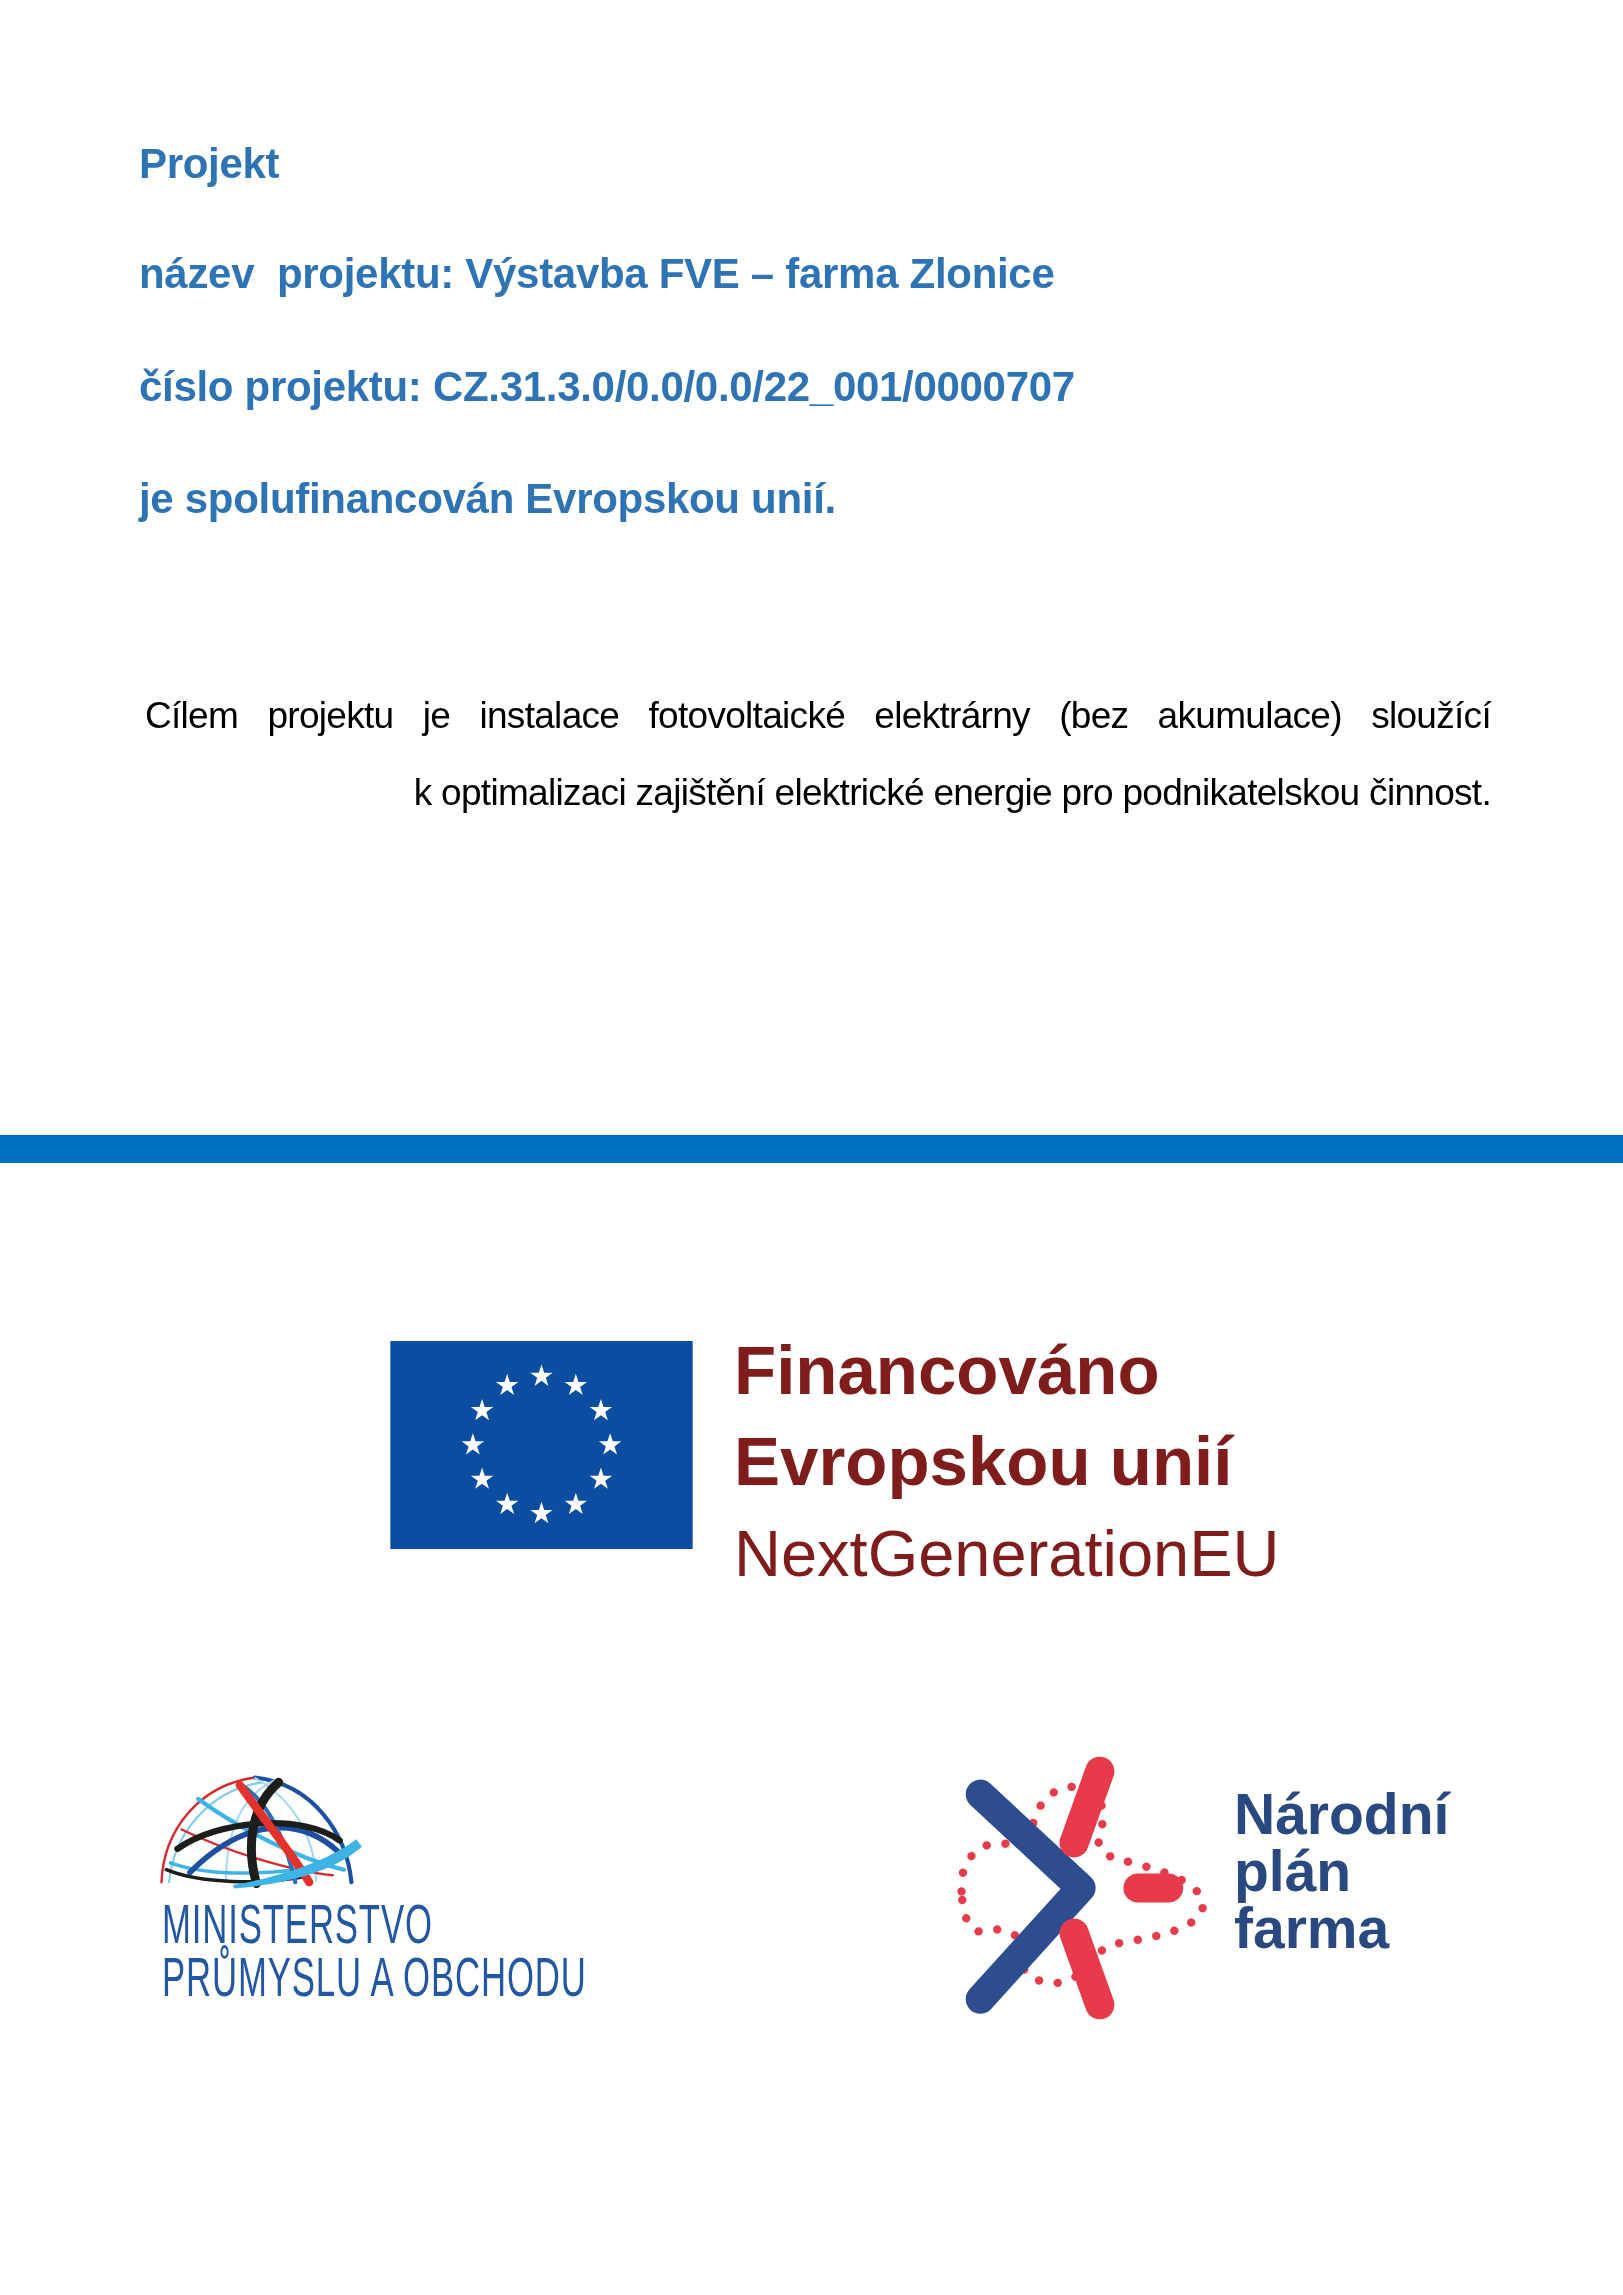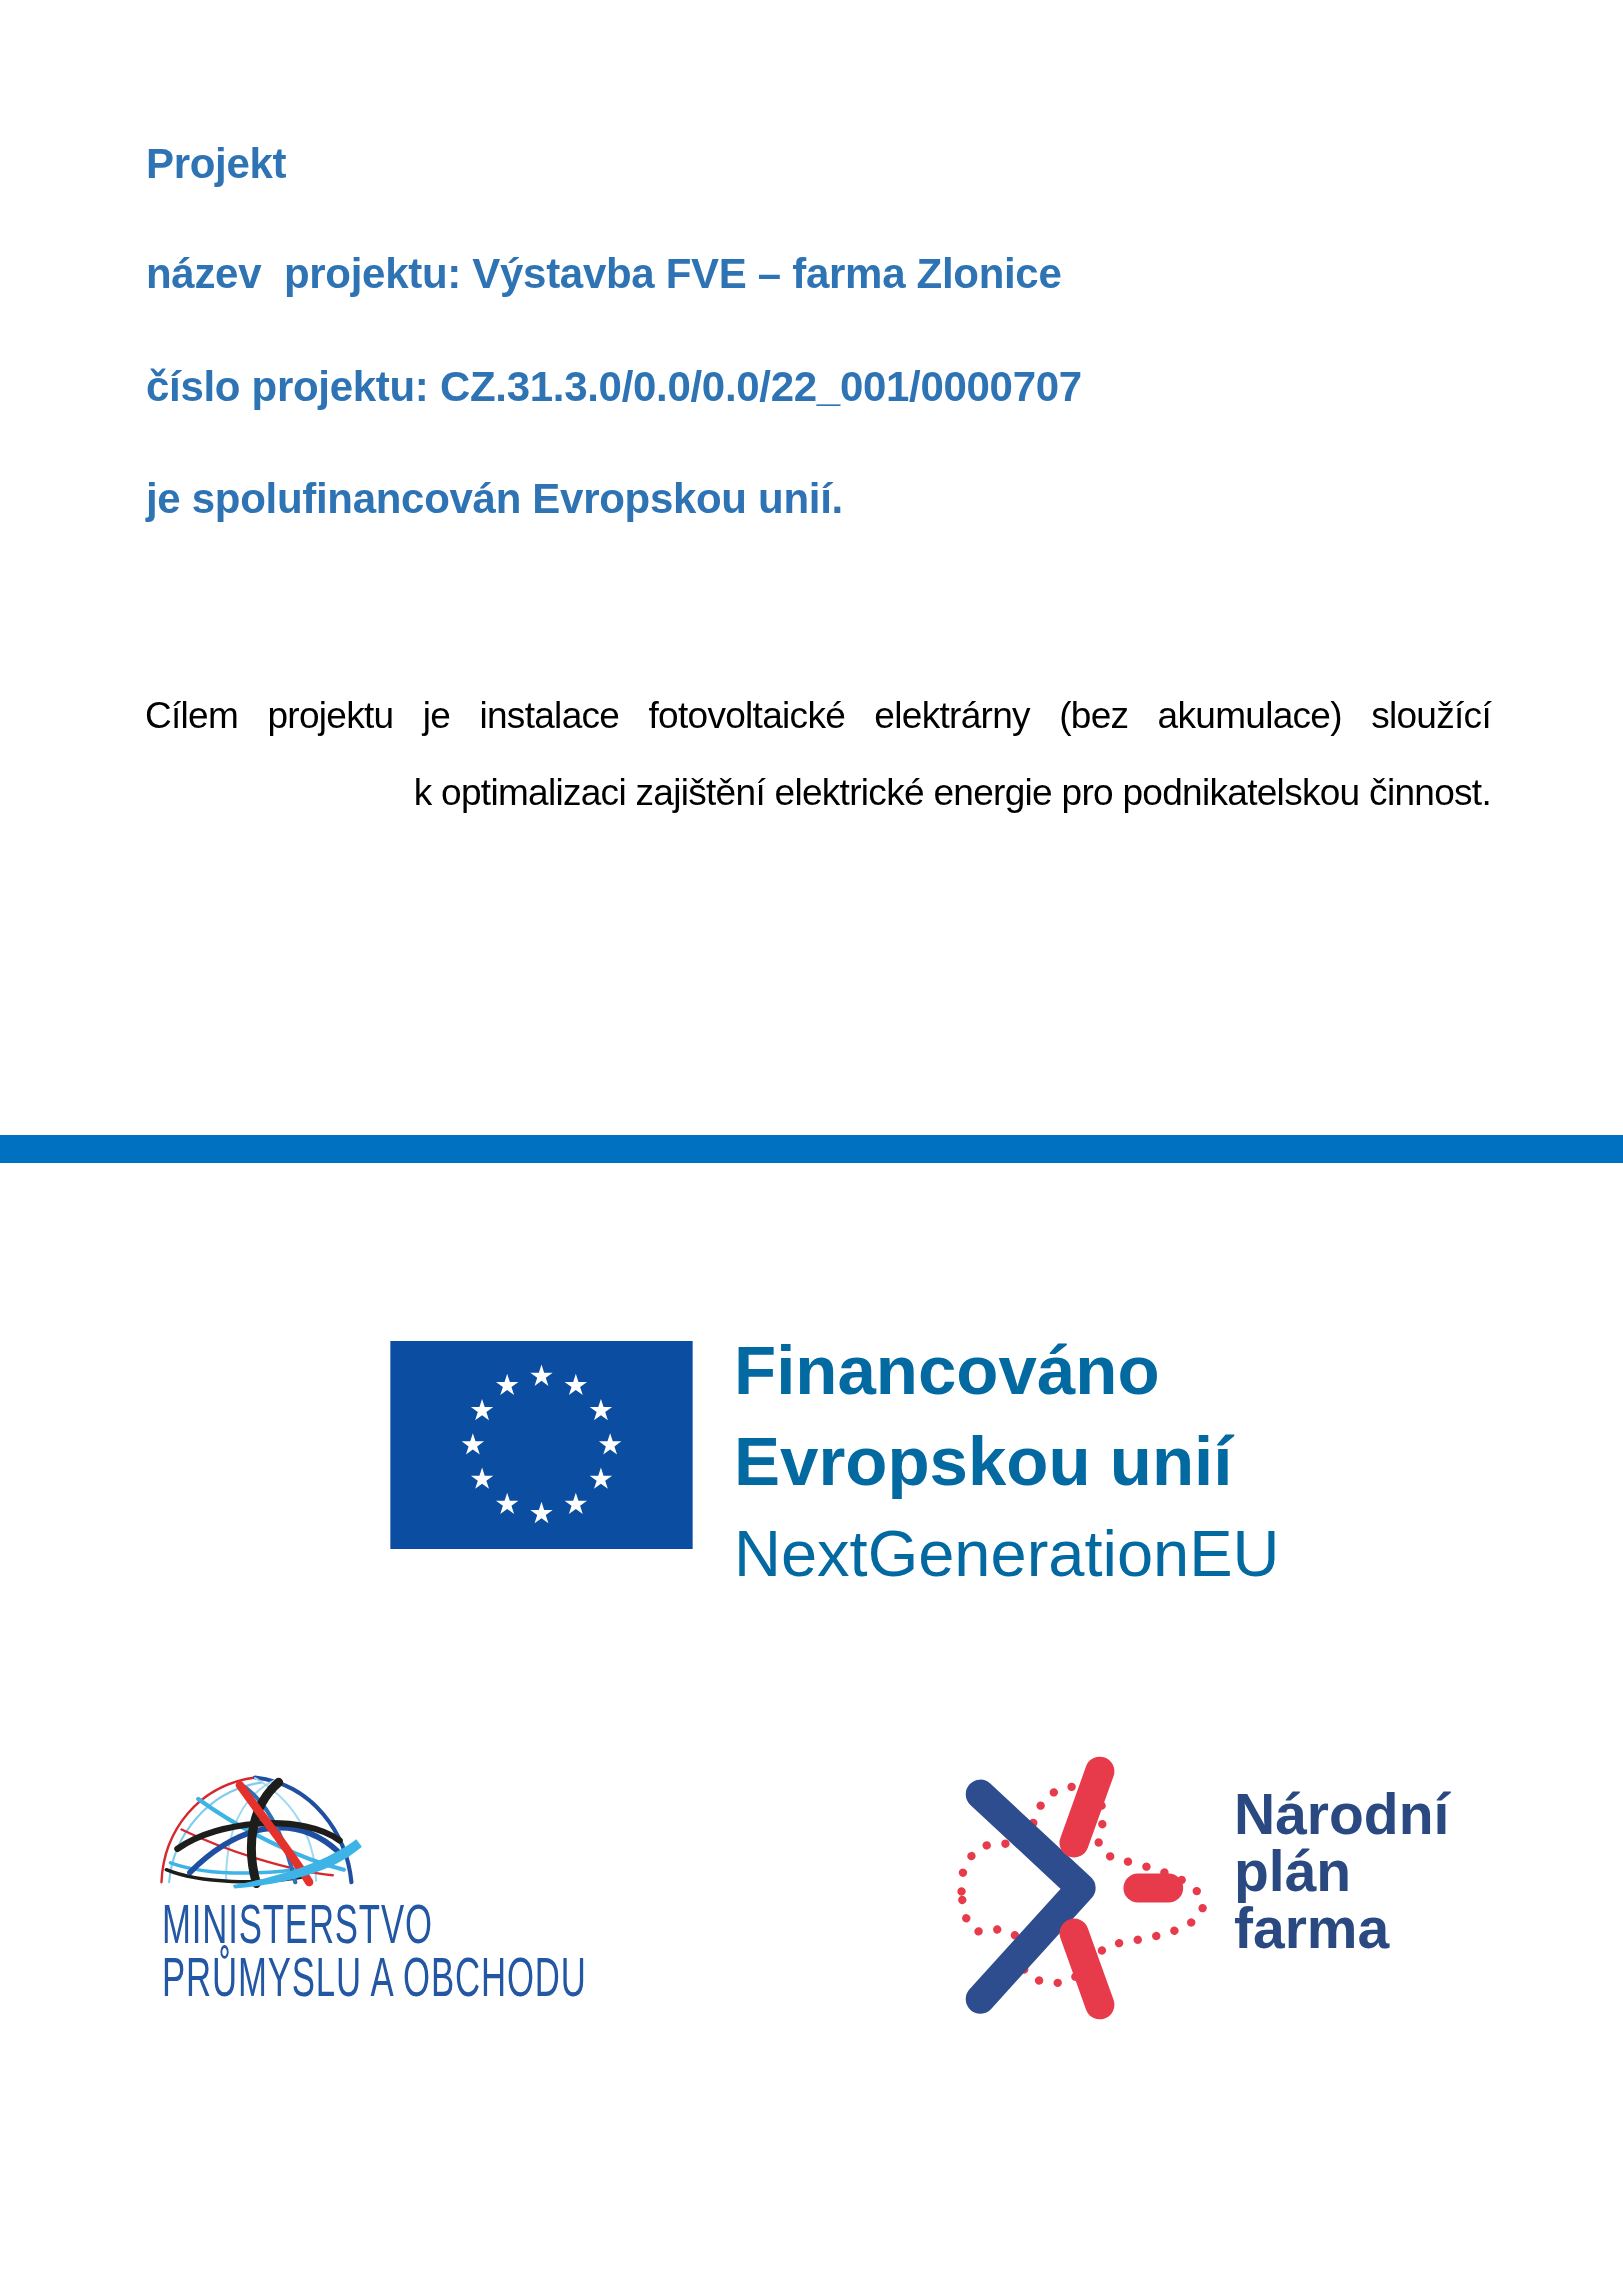--- a/index.html
+++ b/index.html
@@ -13,21 +13,20 @@
   .abs{position:absolute;}
   
   .heading{
     left:139px;
     color:#2E74B5;
     font-size:42px;
     font-weight:bold;
     line-height:1.2;
     letter-spacing:-0.3px;
     white-space:pre-wrap;
-    margin-left:7px;
   }
   
   .bodytext{
     left:145px;
     width:1346px;
     color:#000000;
     font-size:37px;
     letter-spacing:-0.7px;
   }
   .bodyline{
@@ -39,21 +38,21 @@
   
   .divider{
     left:0;top:1135px;
     width:1623px;height:28px;
     background:#0070C0;
   }
   
   .eu-flag{ left:390px; top:1341px; }
   .eu-text{
     left:734px;
-    color:#0369a1;
+    color:#7f1d1d;
     line-height:1;
     white-space:nowrap;
   }
   .eu-bold{ font-size:69px; font-weight:bold; }
   .eu-reg{ font-size:65px; font-weight:normal; }
   
   .mpo-globe{ left:158px; top:1767px; }
   .mpo-text{
     left:162px;
     color:#2357A4;

